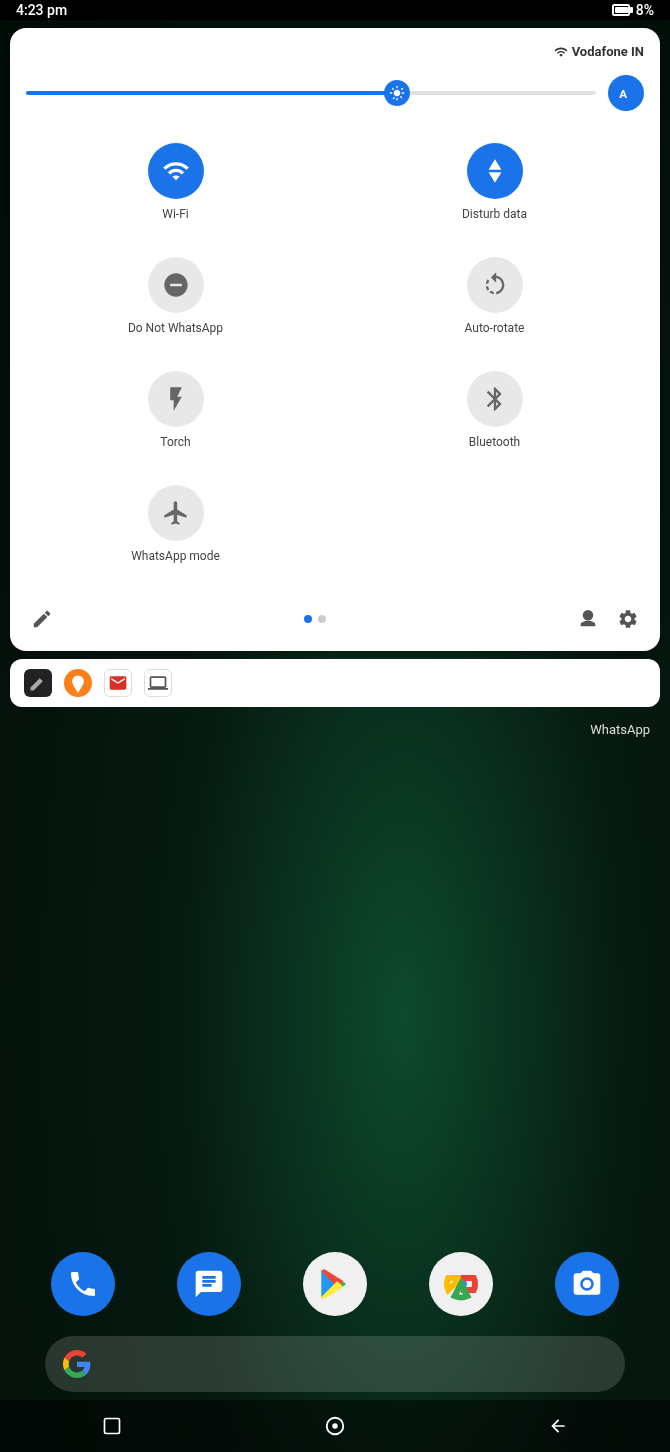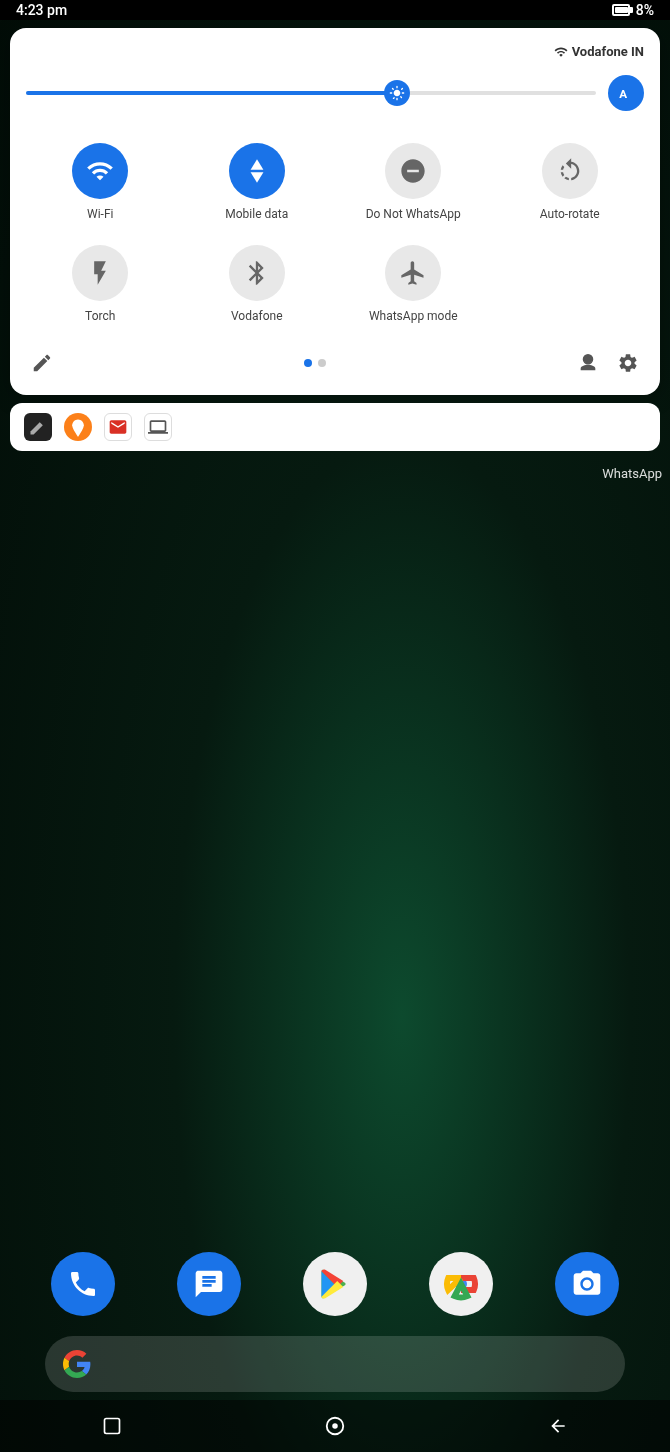--- a/index.html
+++ b/index.html
@@ -167,23 +167,23 @@
 
     .auto-brightness-btn svg {
       width: 20px;
       height: 20px;
       fill: #fff;
     }
 
     
     .toggle-grid {
       display: grid;
-      grid-template-columns: repeat(4, 1fr);
-      gap: 8px;
-      margin-bottom: 8px;
+      grid-template-columns: repeat(2, 1fr);
+      gap: 20px;
+      margin-bottom: 24px;
     }
 
     .toggle-item {
       display: flex;
       flex-direction: column;
       align-items: center;
       gap: 8px;
       padding: 8px 4px;
       cursor: pointer;
     }
@@ -283,21 +283,21 @@
       display: flex;
       align-items: center;
       justify-content: center;
     }
 
     
     .whatsapp-label {
       position: relative;
       z-index: 5;
       text-align: right;
-      padding-right: 8px;
+      padding-right: 20px;
       margin-top: 12px;
     }
 
     .whatsapp-label span {
       color: rgba(255,255,255,0.85);
       font-size: 13px;
     }
 
     
     .dock-area {
@@ -438,21 +438,21 @@
       <span class="toggle-label">Wi-Fi</span>
     </div>
 
     <div class="toggle-item">
       <div class="toggle-circle active">
         <svg viewBox="0 0 24 24">
           <path d="M12 2l-5.5 9h11z"></path>
           <path d="M12 22l5.5-9H6.5z"></path>
         </svg>
       </div>
-      <span class="toggle-label">Mobile data</span>
+      <span class="toggle-label">Disturb data</span>
     </div>
 
 
     <div class="toggle-item">
       <div class="toggle-circle inactive">
         <svg viewBox="0 0 24 24">
           <path d="M12 2C6.48 2 2 6.48 2 12s4.48 10 10 10 10-4.48 10-10S17.52 2 12 2zm5 11H7v-2h10v2z"></path>
         </svg>
       </div>
       <span class="toggle-label">Do Not WhatsApp</span>
@@ -475,21 +475,21 @@
       </div>
       <span class="toggle-label">Torch</span>
     </div>
 
     <div class="toggle-item">
       <div class="toggle-circle inactive">
         <svg viewBox="0 0 24 24">
           <path d="M17.71 7.71L12 2h-1v7.59L6.41 5 5 6.41 10.59 12 5 17.59 6.41 19 11 14.41V22h1l5.71-5.71-4.3-4.29 4.3-4.29zM13 5.83l1.88 1.88L13 9.59V5.83zm1.88 10.46L13 18.17v-3.76l1.88 1.88z"></path>
         </svg>
       </div>
-      <span class="toggle-label">Vodafone</span>
+      <span class="toggle-label">Bluetooth</span>
     </div>
 
     <div class="toggle-item">
       <div class="toggle-circle inactive">
         <svg viewBox="0 0 24 24">
           <path d="M21 16v-2l-8-5V3.5c0-.83-.67-1.5-1.5-1.5S10 2.67 10 3.5V9l-8 5v2l8-2.5V19l-2 1.5V22l3.5-1 3.5 1v-1.5L13 19v-5.5l8 2.5z"></path>
         </svg>
       </div>
       <span class="toggle-label">WhatsApp mode</span>
     </div>

